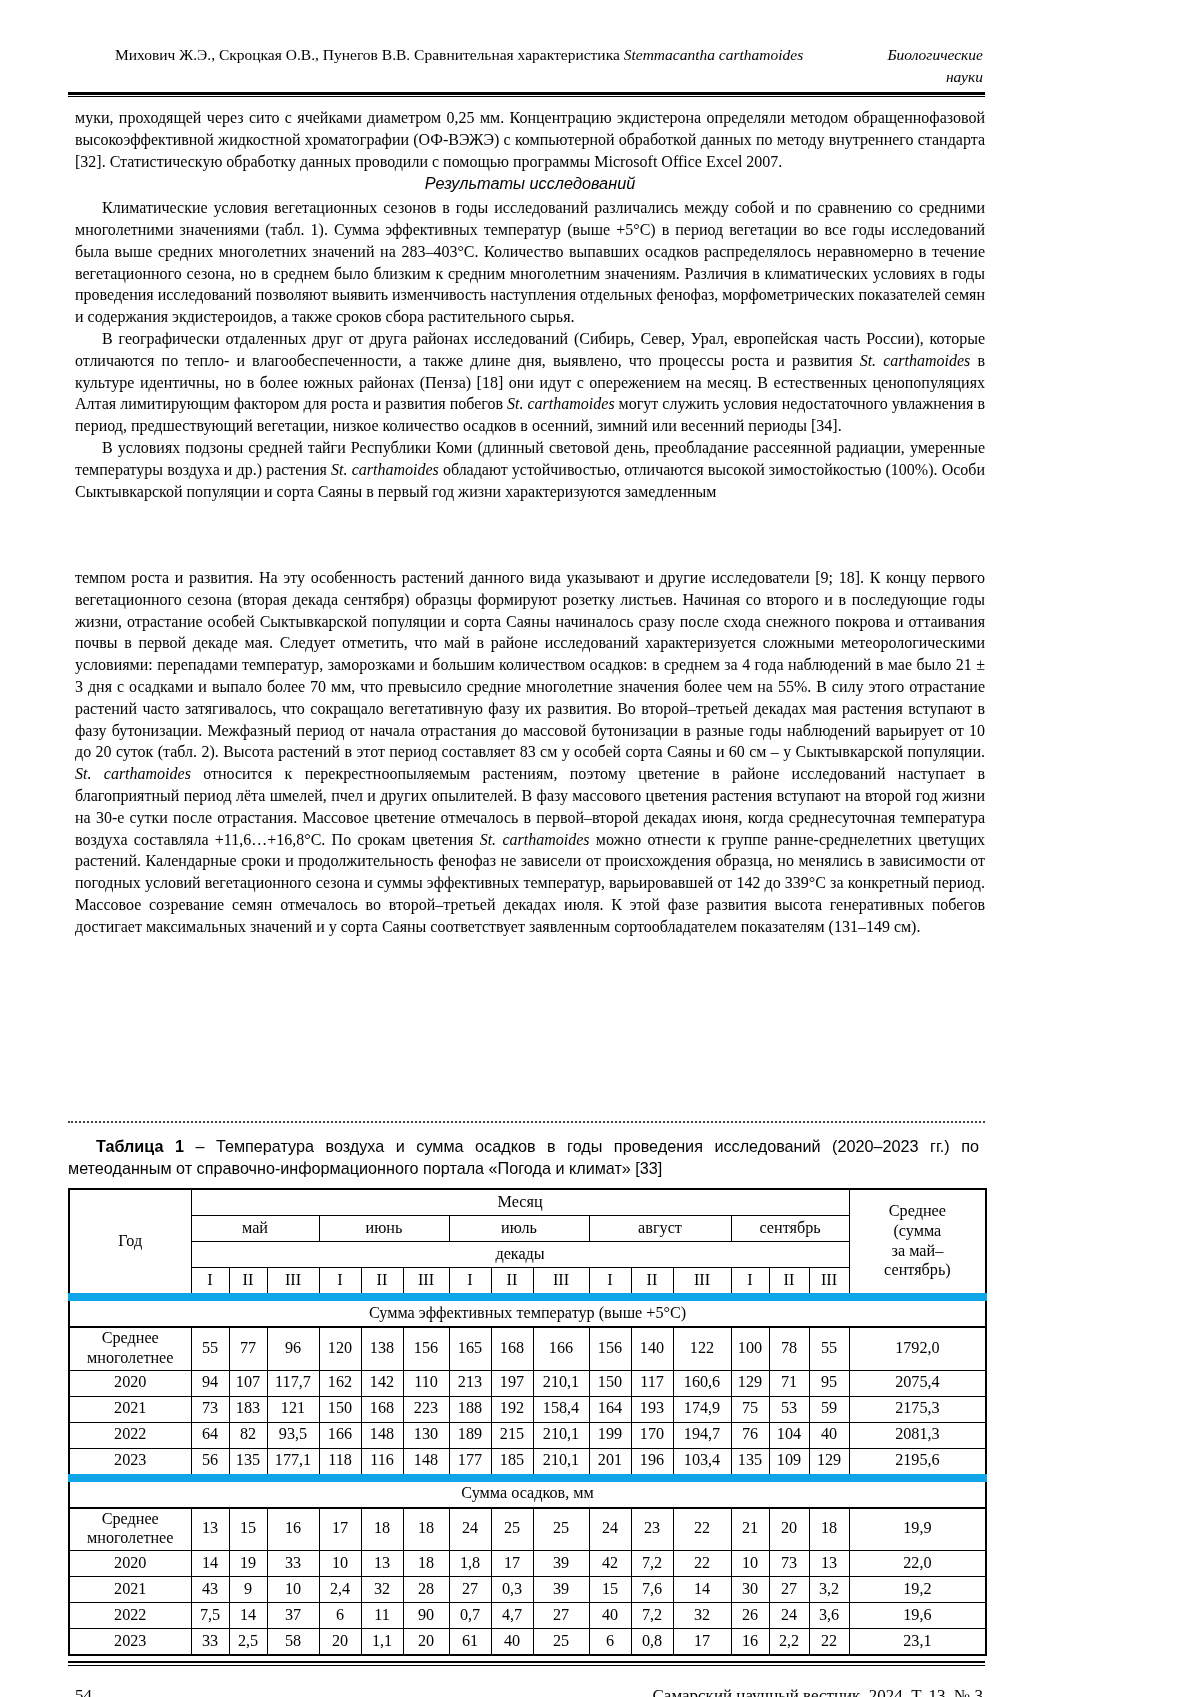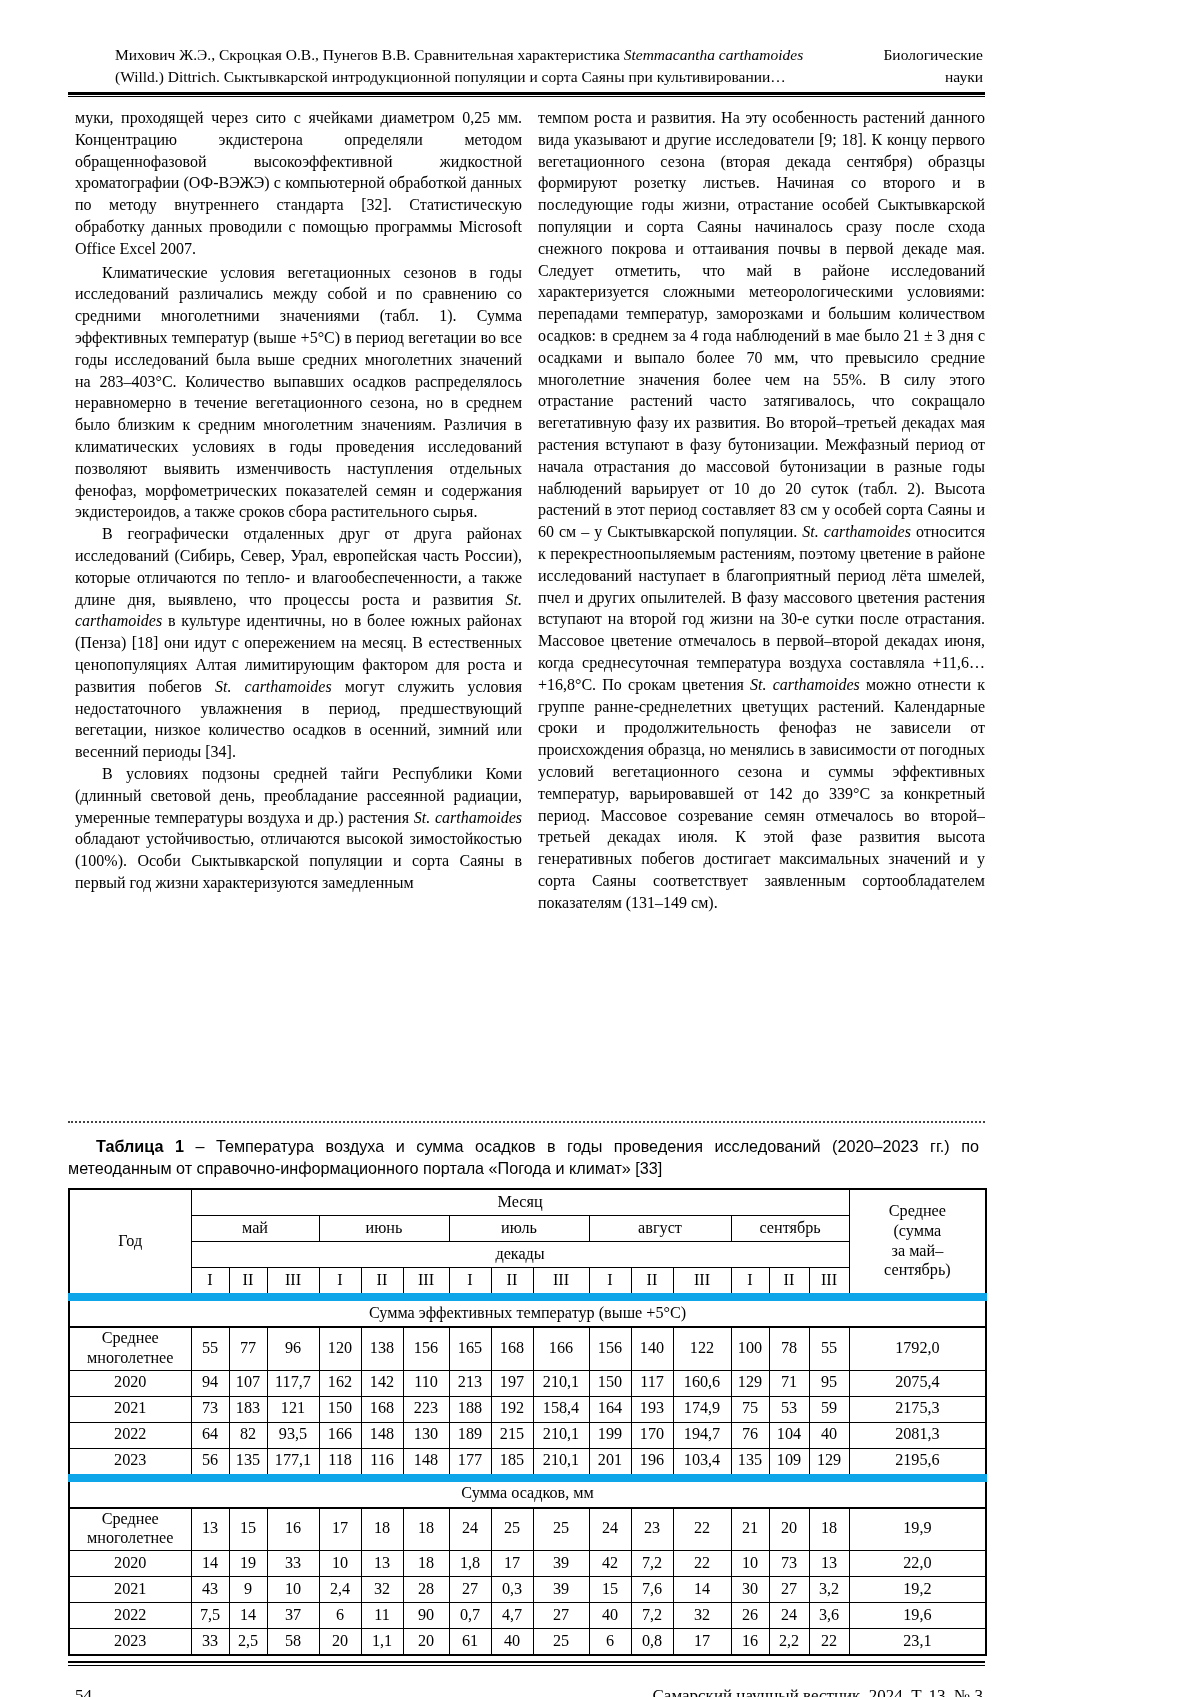--- a/index.html
+++ b/index.html
@@ -5,26 +5,26 @@
   html,body { margin:0; padding:0; }
   body {
     width:1200px; height:1697px; background:#ffffff; color:#000;
     font-family:"Liberation Serif", serif; position:relative; overflow:hidden;
   }
   .content { position:absolute; left:68px; top:44px; width:917px; }
 
   
   .header { display:flex; justify-content:space-between; font-size:15.5px; line-height:1.42; padding:0 2px 0 7px;margin-left:40px; }
   .header-left  { flex:1 1 auto; }
-  .header-right { min-width:135px; text-align:right; }
+  .header-right { min-width:135px; text-align:right; font-style:italic; }
   .header-rule  { margin-top:4px; height:1px; border-top:3px solid #000; border-bottom:1px solid #000; }
 
   
   .cols { display:flex; gap:16px; margin-top:10px; height:904px; overflow:hidden;
-          font-size:16px; line-height:21.8px; text-align:justify; padding:0 0 0 7px; }
+          font-size:16px; line-height:21.8px; text-align:justify; padding:0 0 0 7px;flex-direction:column; }
   .col  { flex:1 1 0; }
   p.para { margin:0; text-indent:27px; }
   p.para.noindent { text-indent:0; }
   .subhead { font-family:"Liberation Sans", sans-serif; font-style:italic; text-align:center;
              font-size:16.3px; margin:1px 0 2px 0; }
 
   
   .dotted-rule { margin-top:110px; border-top:2px dotted #444; height:0; }
   .caption { margin-top:12px; font-family:"Liberation Sans", sans-serif; font-size:16.2px;
              line-height:22px; text-align:justify; text-indent:28px; padding-right:6px; }
@@ -45,33 +45,33 @@
   .footer { display:flex; justify-content:space-between; margin-top:20px; font-size:17px; padding:0 2px 0 7px; }
 </style>
 </head>
 <body>
 
 <div class="content">
 
   <div class="header">
     <div class="header-left">
       <div><span>Михович Ж.Э., Скроцкая О.В., Пунегов В.В. Сравнительная характеристика </span><i>Stemmacantha carthamoides</i></div>
-      <div><span>(Willd.) Dittrich. Сыктывкарской интродукционной популяции и сорта Саяны при культивировании…</span></div>
     </div>
     <div class="header-right">
       <div>Биологические</div>
       <div>науки</div>
     </div>
   </div>
   <div class="header-rule"></div>
 
   <div class="cols">
     <div class="col" id="col-left">
         <p class="para noindent"><span>муки, проходящей через сито с ячейками диаметром 0,25 мм. Концентрацию экдистерона определяли методом обращеннофазовой высокоэффективной жидкостной хроматографии (ОФ-ВЭЖЭ) с компьютерной обработкой данных по методу внутреннего стандарта [32]. Статистическую обработку данных проводили с помощью программы Microsoft Office Excel 2007.</span></p>
         <div class="subhead">
+          <div>Результаты исследований</div>
         </div>
         <p class="para"><span>Климатические условия вегетационных сезонов в годы исследований различались между собой и по сравнению со средними многолетними значениями (табл. 1). Сумма эффективных температур (выше +5°С) в период вегетации во все годы исследований была выше средних многолетних значений на 283–403°С. Количество выпавших осадков распределялось неравномерно в течение вегетационного сезона, но в среднем было близким к средним многолетним значениям. Различия в климатических условиях в годы проведения исследований позволяют выявить изменчивость наступления отдельных фенофаз, морфометрических показателей семян и содержания экдистероидов, а также сроков сбора растительного сырья.</span></p>
         <p class="para"><span>В географически отдаленных друг от друга районах исследований (Сибирь, Север, Урал, европейская часть России), которые отличаются по тепло- и влагообеспеченности, а также длине дня, выявлено, что процессы роста и развития </span><i>St. carthamoides</i><span> в культуре идентичны, но в более южных районах (Пенза) [18] они идут с опережением на месяц. В естественных ценопопуляциях Алтая лимитирующим фактором для роста и развития побегов </span><i>St. carthamoides</i><span> могут служить условия недостаточного увлажнения в период, предшествующий вегетации, низкое количество осадков в осенний, зимний или весенний периоды [34].</span></p>
         <p class="para"><span>В условиях подзоны средней тайги Республики Коми (длинный световой день, преобладание рассеянной радиации, умеренные температуры воздуха и др.) растения </span><i>St. carthamoides</i><span> обладают устойчивостью, отличаются высокой зимостойкостью (100%). Особи Сыктывкарской популяции и сорта Саяны в первый год жизни характеризуются замедленным</span></p>
       </div>
     <div class="col" id="col-right">
         <p class="para noindent"><span>темпом роста и развития. На эту особенность растений данного вида указывают и другие исследователи [9; 18]. К концу первого вегетационного сезона (вторая декада сентября) образцы формируют розетку листьев. Начиная со второго и в последующие годы жизни, отрастание особей Сыктывкарской популяции и сорта Саяны начиналось сразу после схода снежного покрова и оттаивания почвы в первой декаде мая. Следует отметить, что май в районе исследований характеризуется сложными метеорологическими условиями: перепадами температур, заморозками и большим количеством осадков: в среднем за 4 года наблюдений в мае было 21 ± 3 дня с осадками и выпало более 70 мм, что превысило средние многолетние значения более чем на 55%. В силу этого отрастание растений часто затягивалось, что сокращало вегетативную фазу их развития. Во второй–третьей декадах мая растения вступают в фазу бутонизации. Межфазный период от начала отрастания до массовой бутонизации в разные годы наблюдений варьирует от 10 до 20 суток (табл. 2). Высота растений в этот период составляет 83 см у особей сорта Саяны и 60 см – у Сыктывкарской популяции. </span><i>St. carthamoides</i><span> относится к перекрестноопыляемым растениям, поэтому цветение в районе исследований наступает в благоприятный период лёта шмелей, пчел и других опылителей. В фазу массового цветения растения вступают на второй год жизни на 30-е сутки после отрастания. Массовое цветение отмечалось в первой–второй декадах июня, когда среднесуточная температура воздуха составляла +11,6…+16,8°С. По срокам цветения </span><i>St. carthamoides</i><span> можно отнести к группе ранне-среднелетних цветущих растений. Календарные сроки и продолжительность фенофаз не зависели от происхождения образца, но менялись в зависимости от погодных условий вегетационного сезона и суммы эффективных температур, варьировавшей от 142 до 339°С за конкретный период. Массовое созревание семян отмечалось во второй–третьей декадах июля. К этой фазе развития высота генеративных побегов достигает максимальных значений и у сорта Саяны соответствует заявленным сортообладателем показателям (131–149 см).</span></p>
       </div>
   </div>
 

